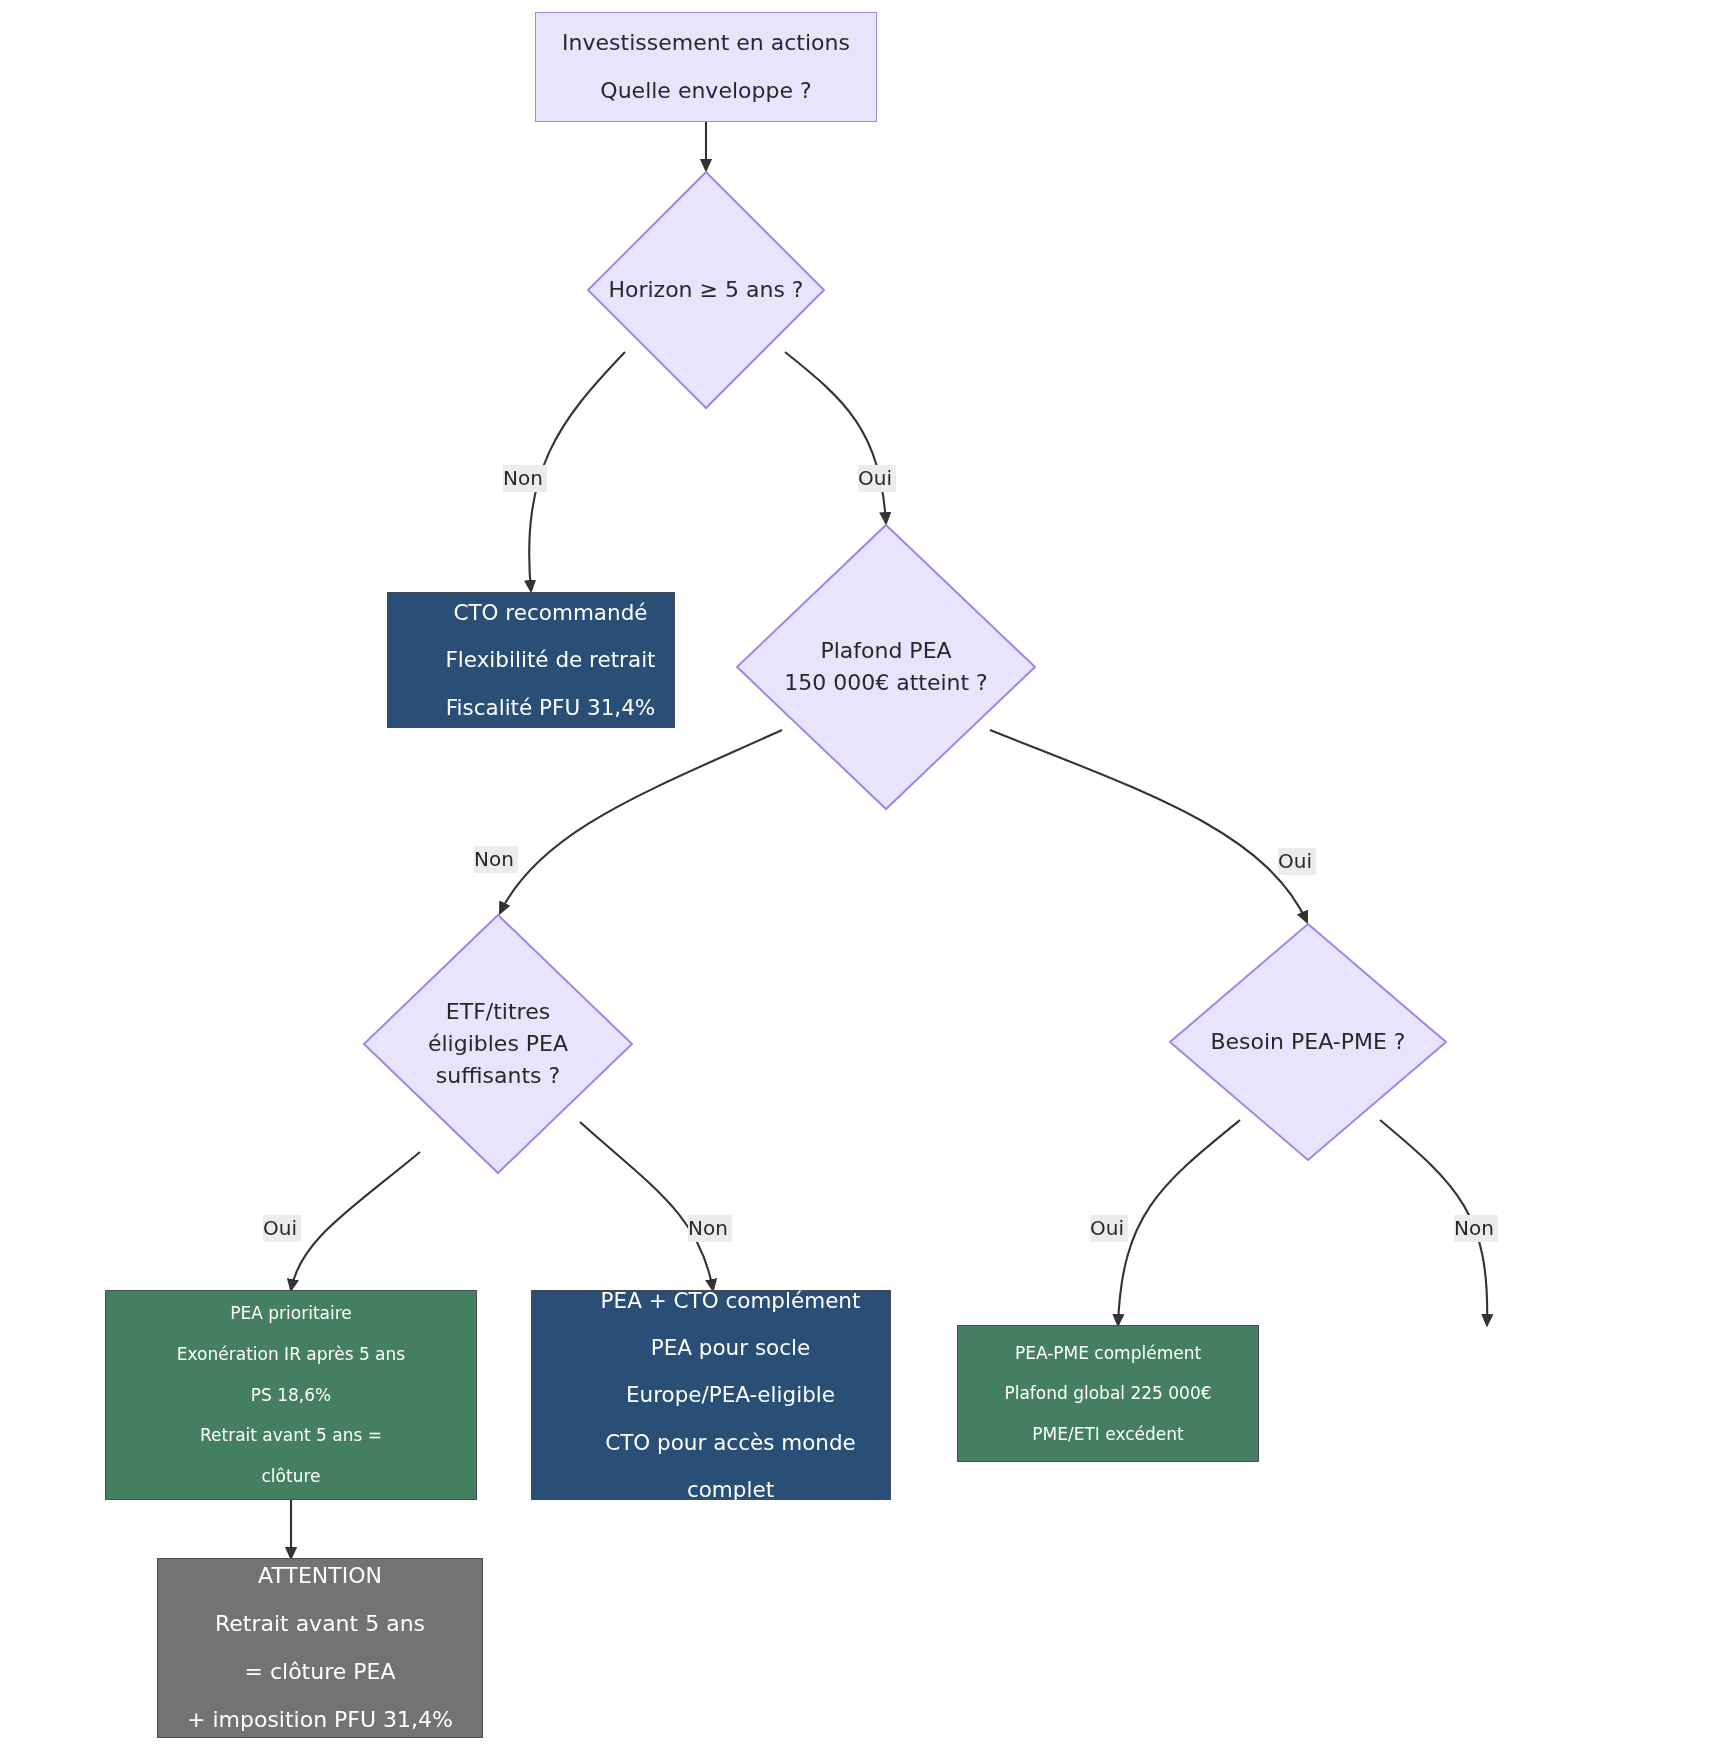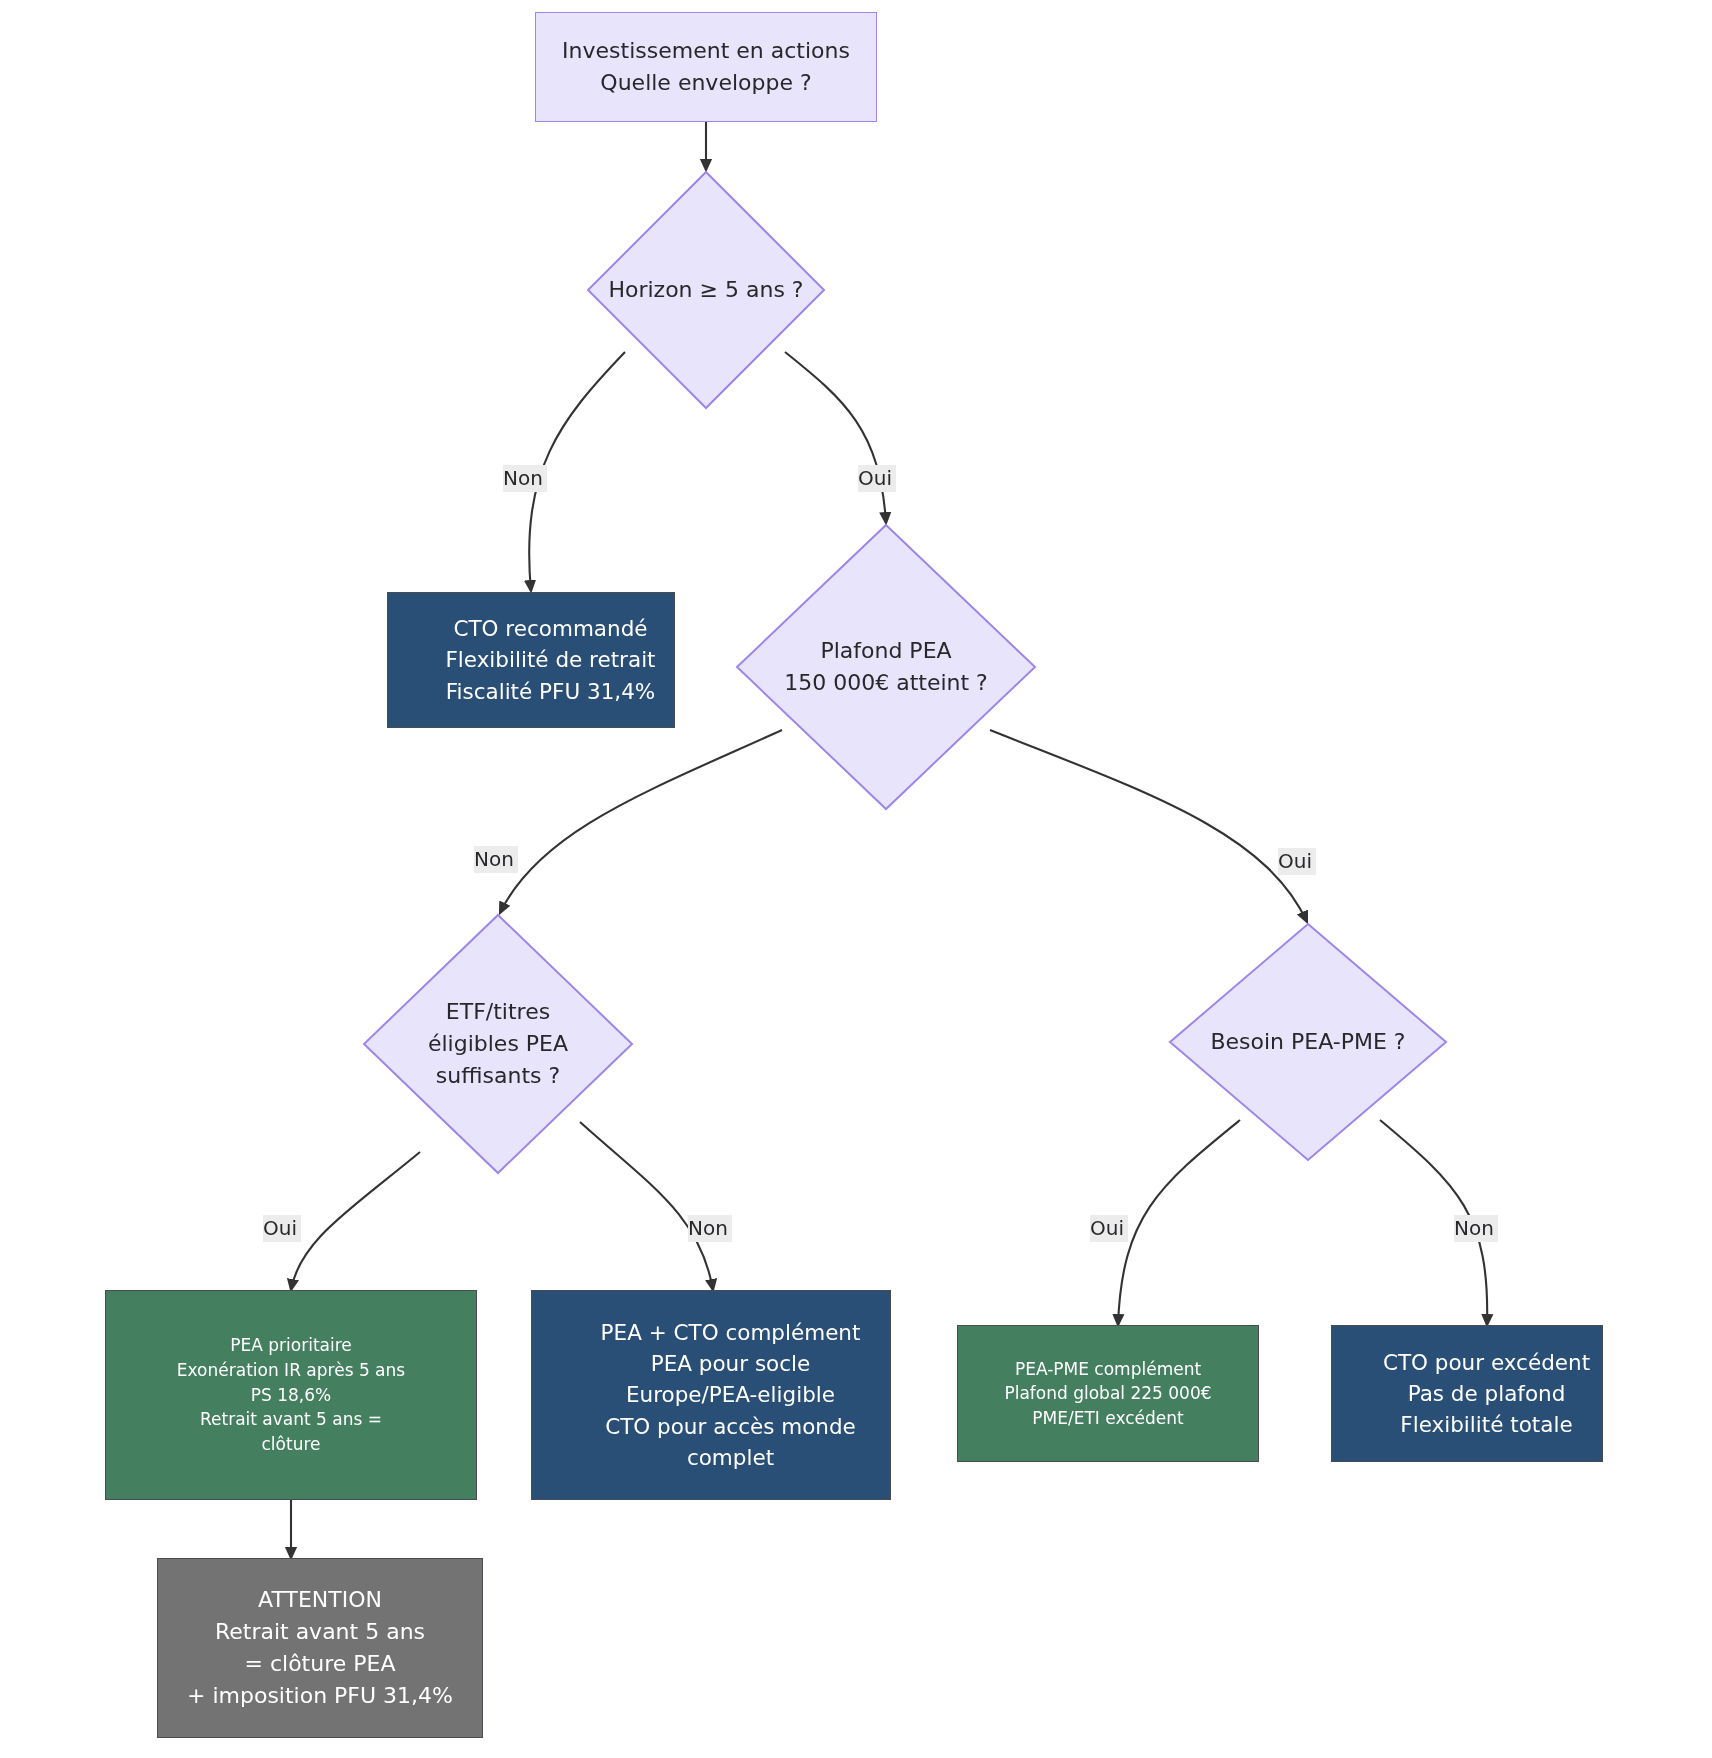--- a/index.html
+++ b/index.html
@@ -30,20 +30,21 @@
     flex-direction: column;
     align-items: center;
     justify-content: center;
     text-align: center;
     line-height: 1.45;
   }
   
   .rect {
     border-style: solid;
     border-width: 1.6px;
+    gap: 16px;
   }
   .rect .line { display: block; white-space: nowrap; }
 
   .start-node {
     background: #e8e4fb;
     border-color: #9e86e8;
     color: #28282b;
     font-size: 22px;
   }
   .cto-node {
@@ -214,25 +215,20 @@
     <span class="line">CTO pour accès monde</span>
     <span class="line">complet</span>
   </div>
 
   <div class="node rect pea-node" style="left:957px; top:1325px; width:302px; height:137px;">
     <span class="line">PEA-PME complément</span>
     <span class="line">Plafond global 225 000€</span>
     <span class="line">PME/ETI excédent</span>
   </div>
 
-  <div class="node rect cto-node" style="left:1331px; top:1325px; width:272px; height:137px;">
-    <span class="line">CTO pour excédent</span>
-    <span class="line">Pas de plafond</span>
-    <span class="line">Flexibilité totale</span>
-  </div>
 
   <div class="node rect warn-node" style="left:128px; top:1558px; width:326px; height:180px;">
     <span class="line">ATTENTION</span>
     <span class="line">Retrait avant 5 ans</span>
     <span class="line">= clôture PEA</span>
     <span class="line">+ imposition PFU 31,4%</span>
   </div>
 
 </div>
 

